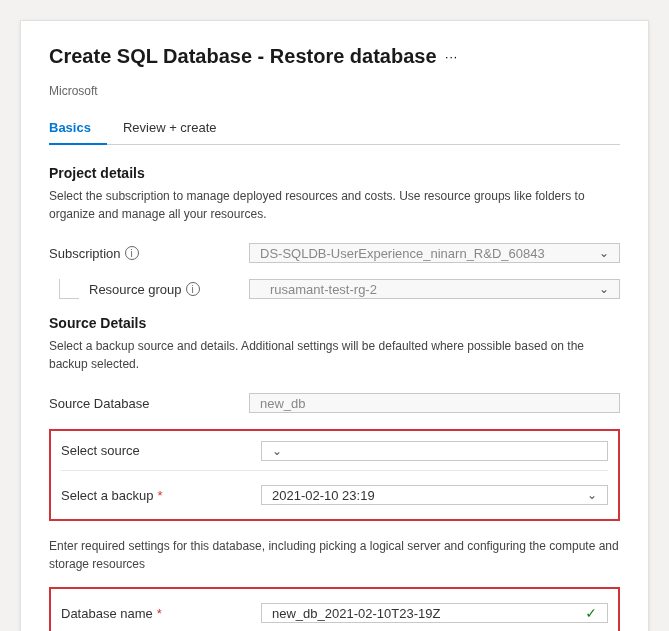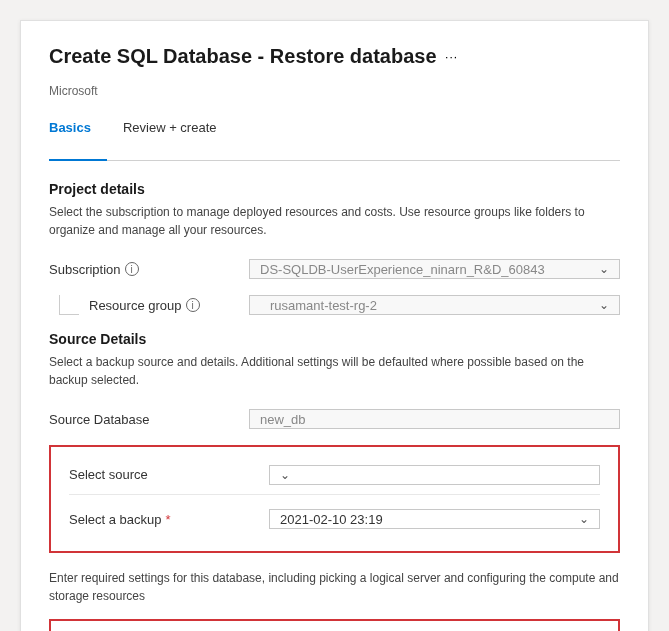--- a/index.html
+++ b/index.html
@@ -34,21 +34,21 @@
       margin-top: 16px;
       margin-bottom: 14px;
     }
     .tabs {
       display: flex;
       border-bottom: 1px solid #d0d0d0;
       margin-bottom: 20px;
       gap: 0;
     }
     .tab {
-      padding: 8px 16px 24px 0;
+      padding: 8px 16px 8px 0;
       font-size: 13px;
       cursor: pointer;
       color: #333;
       border-bottom: 2px solid transparent;
       margin-bottom: -1px;
       margin-right: 16px;
     }
     .tab.active {
       color: #0078d4;
       border-bottom: 2px solid #0078d4;
@@ -150,21 +150,21 @@
       color: #333;
       display: flex;
       align-items: center;
       gap: 4px;
     }
     .section-divider {
       margin: 16px 0;
     }
     .highlight-box {
       border: 2px solid #d13438;
-      padding: 10px;
+      padding: 2px;
       margin-bottom: 10px;
     }
     .highlight-box .form-row {
       margin-bottom: 0;
     }
     .highlight-box .form-row:first-child {
       border-bottom: 1px solid #e8e8e8;
       padding-bottom: 8px;
       margin-bottom: 8px;
     }

